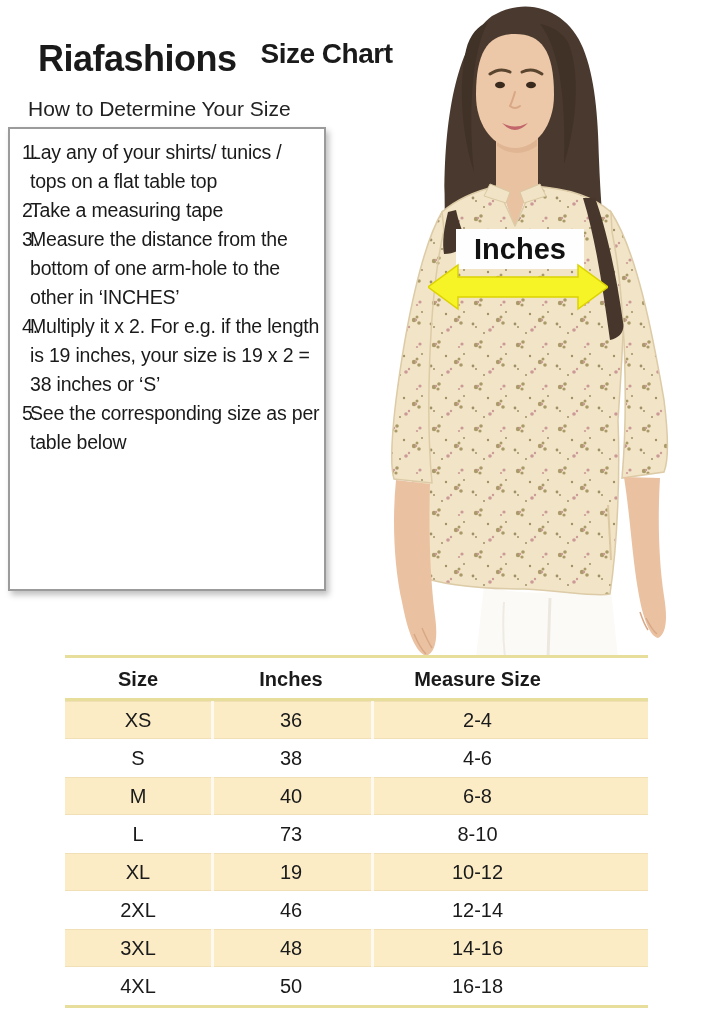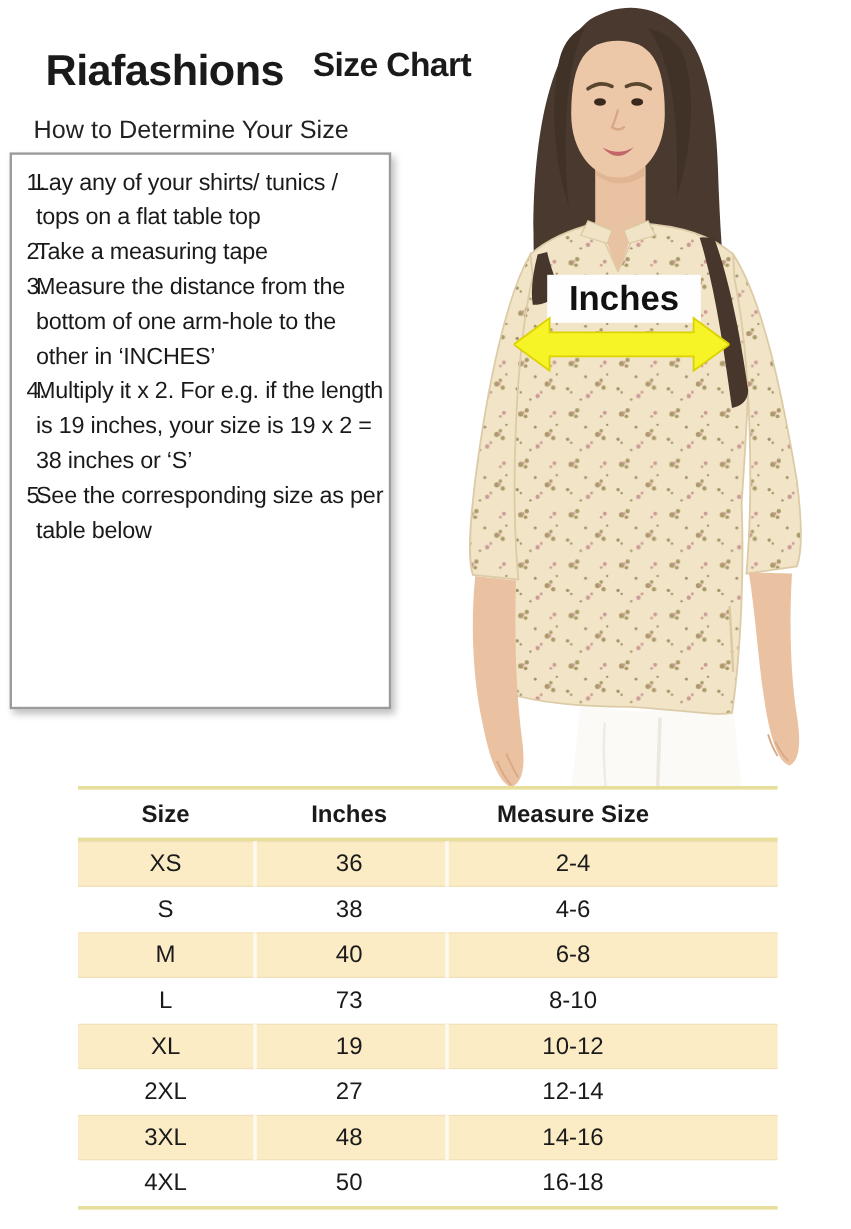--- a/index.html
+++ b/index.html
@@ -198,21 +198,21 @@
           <div class="cell c1">73</div>
           <div class="cell c2">8-10</div>
         </div>
         <div class="trow alt">
           <div class="cell c0">XL</div>
           <div class="cell c1">19</div>
           <div class="cell c2">10-12</div>
         </div>
         <div class="trow">
           <div class="cell c0">2XL</div>
-          <div class="cell c1">27</div>
+          <div class="cell c1">46</div>
           <div class="cell c2">12-14</div>
         </div>
         <div class="trow alt">
           <div class="cell c0">3XL</div>
           <div class="cell c1">48</div>
           <div class="cell c2">14-16</div>
         </div>
         <div class="trow">
           <div class="cell c0">4XL</div>
           <div class="cell c1">50</div>

